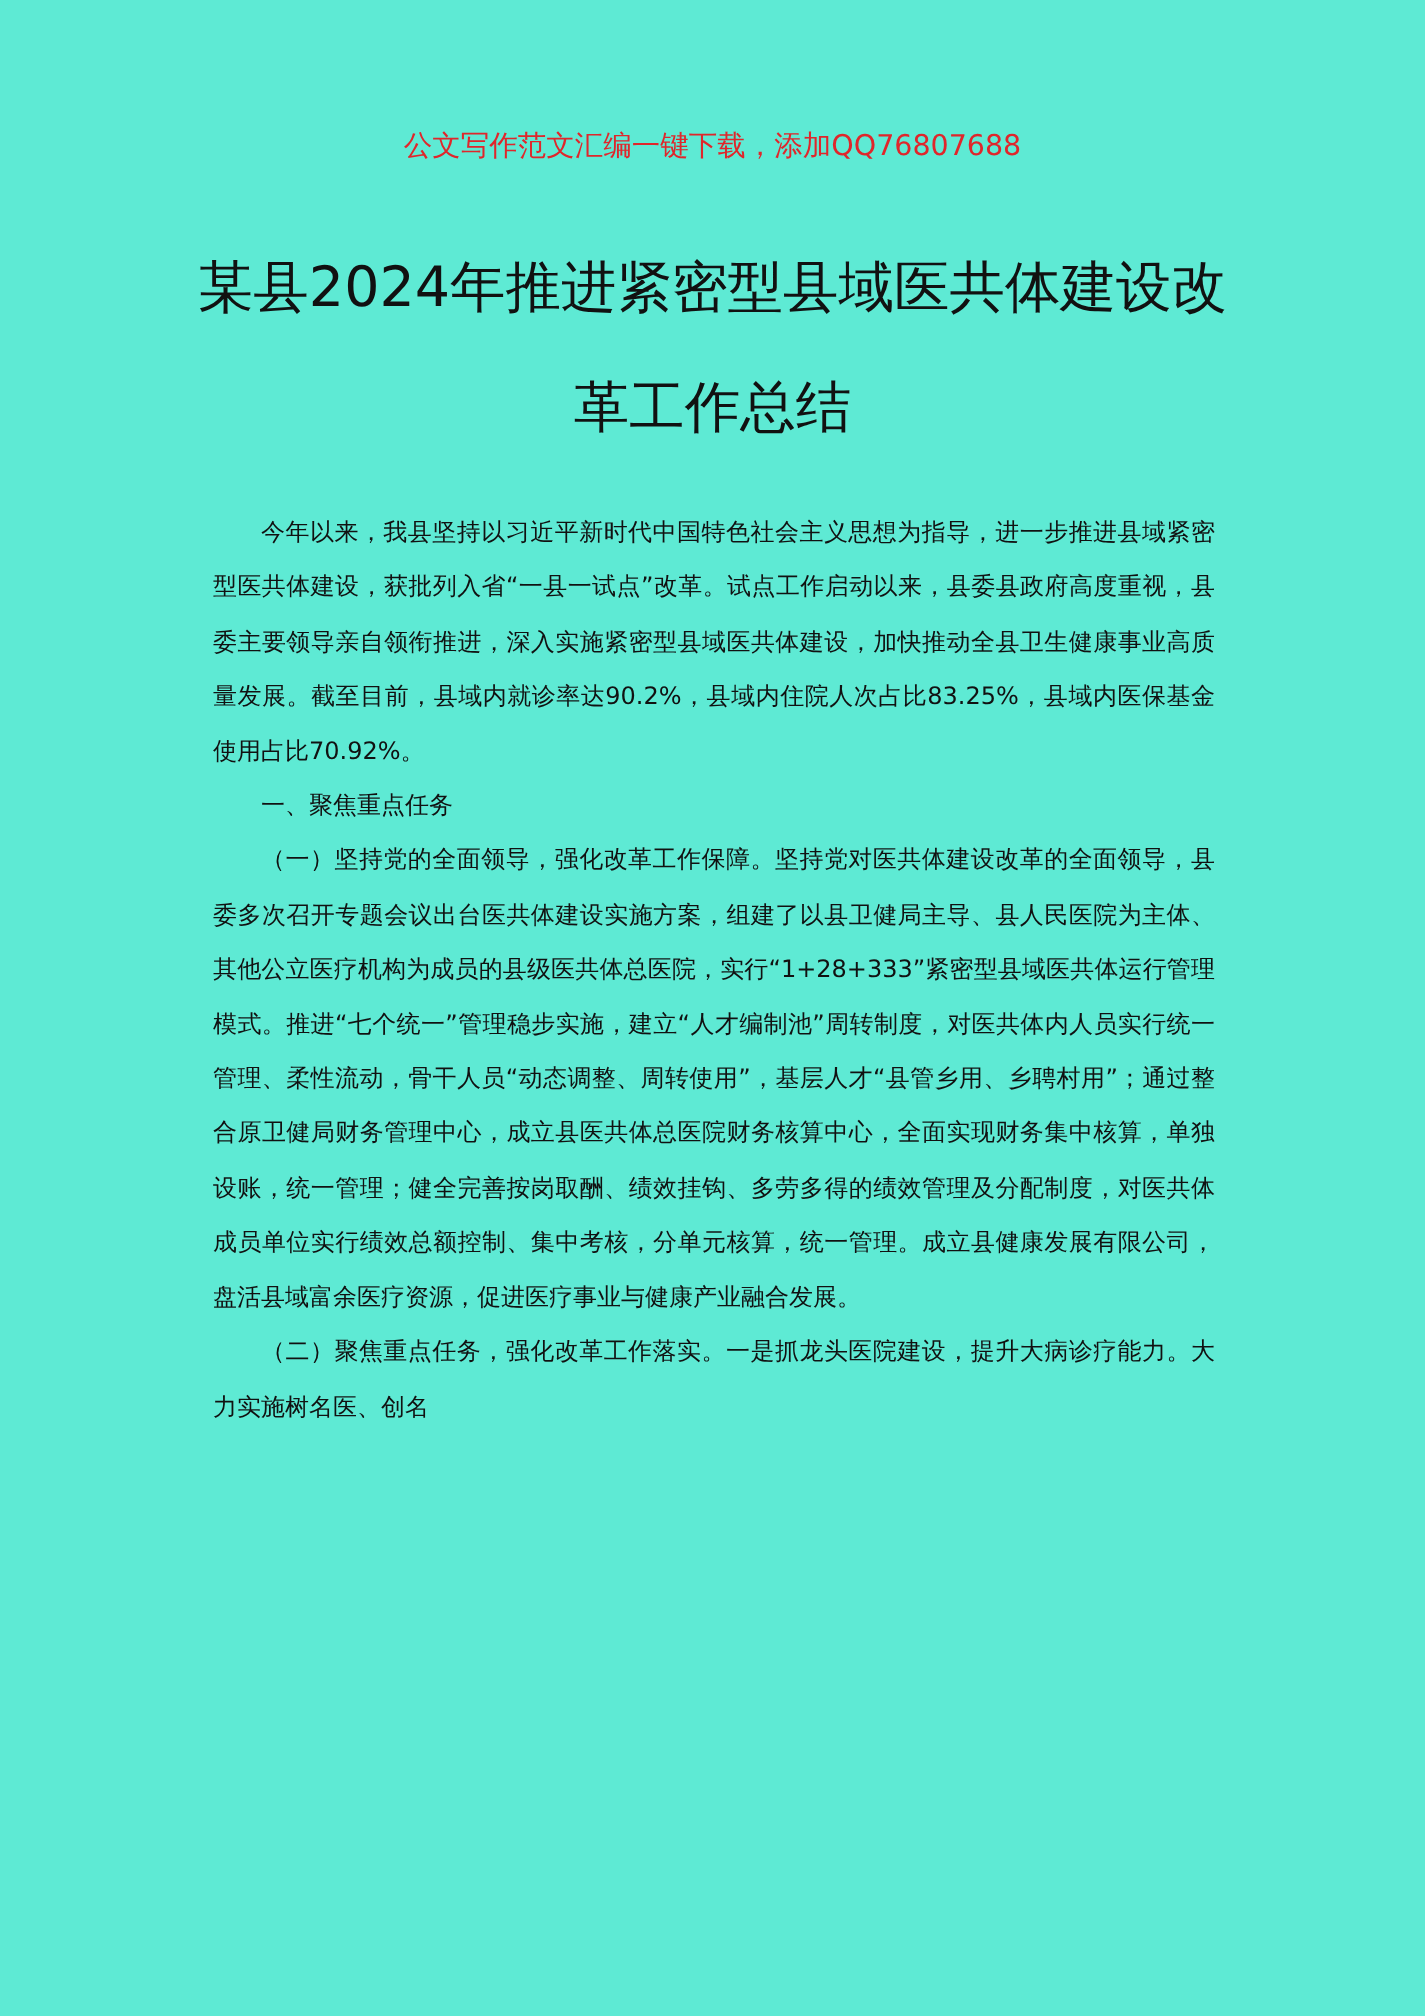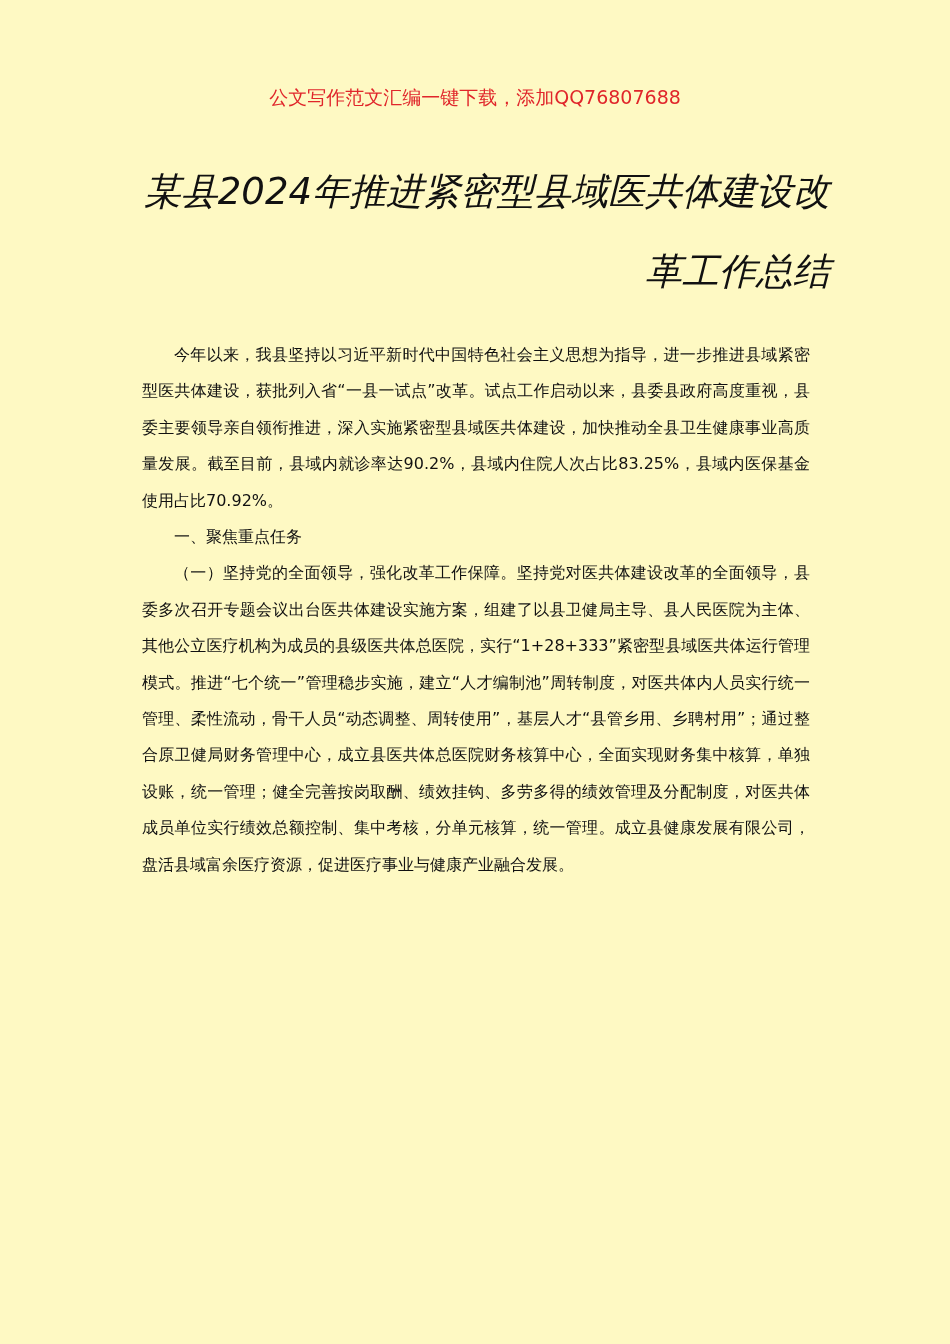--- a/index.html
+++ b/index.html
@@ -13,45 +13,44 @@
       position: relative;
       overflow: hidden;
       font-family: "DejaVu Sans", sans-serif;
       color: #000000;
     }
     .page {
       position: absolute;
       left: 0; top: 0;
       width: 950px;
       height: 1344px;
-      background: #fef9c3;
+      background: #5eead4;
     }
     .watermark {
       position: absolute;
       top: 84px;
       left: 0;
       width: 950px;
       text-align: center;
       font-size: 19px;
       line-height: 26px;
       color: #e0262b;
       letter-spacing: 0px;
     }
     .title {
       position: absolute;
       top: 152px;
       left: 120px;
       width: 710px;
-      text-align: right;
+      text-align: center;
       font-size: 37px;
       line-height: 80px;
       font-weight: normal;
       margin: 0;
       color: #111111;
-      font-style: italic;
     }
     .body-text {
       position: absolute;
       top: 337px;
       left: 142px;
       width: 668px;
       font-size: 16px;
       line-height: 36.4px;
       color: #111111;
       text-align: justify;
@@ -71,14 +70,15 @@
 
 <div class="page">
   <div class="watermark">公文写作范文汇编一键下载，添加QQ76807688</div>
 
   <h1 class="title">某县2024年推进紧密型县域医共体建设改革工作总结</h1>
 
   <div class="body-text">
     <p class="para">今年以来，我县坚持以习近平新时代中国特色社会主义思想为指导，进一步推进县域紧密型医共体建设，获批列入省“一县一试点”改革。试点工作启动以来，县委县政府高度重视，县委主要领导亲自领衔推进，深入实施紧密型县域医共体建设，加快推动全县卫生健康事业高质量发展。截至目前，县域内就诊率达90.2%，县域内住院人次占比83.25%，县域内医保基金使用占比70.92%。</p>
     <p class="heading">一、聚焦重点任务</p>
     <p class="para">（一）坚持党的全面领导，强化改革工作保障。坚持党对医共体建设改革的全面领导，县委多次召开专题会议出台医共体建设实施方案，组建了以县卫健局主导、县人民医院为主体、其他公立医疗机构为成员的县级医共体总医院，实行“1+28+333”紧密型县域医共体运行管理模式。推进“七个统一”管理稳步实施，建立“人才编制池”周转制度，对医共体内人员实行统一管理、柔性流动，骨干人员“动态调整、周转使用”，基层人才“县管乡用、乡聘村用”；通过整合原卫健局财务管理中心，成立县医共体总医院财务核算中心，全面实现财务集中核算，单独设账，统一管理；健全完善按岗取酬、绩效挂钩、多劳多得的绩效管理及分配制度，对医共体成员单位实行绩效总额控制、集中考核，分单元核算，统一管理。成立县健康发展有限公司，盘活县域富余医疗资源，促进医疗事业与健康产业融合发展。</p>
+    <p class="para">（二）聚焦重点任务，强化改革工作落实。一是抓龙头医院建设，提升大病诊疗能力。大力实施树名医、创名</p>
   </div>
 </div>
 
 </body></html>

